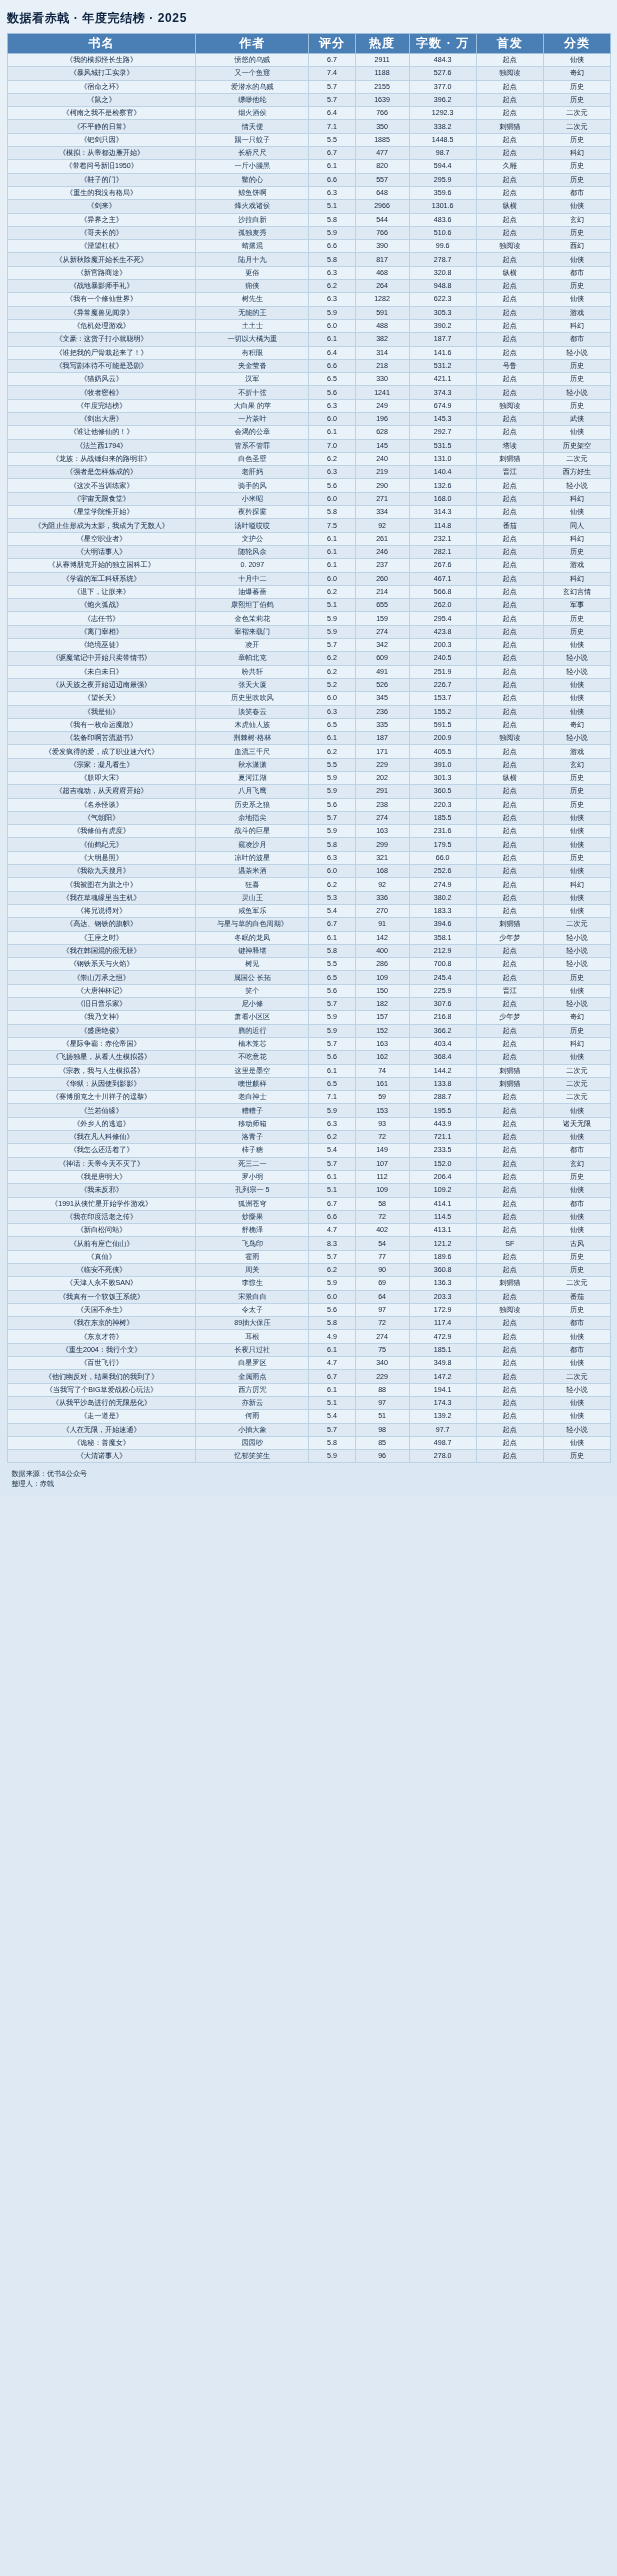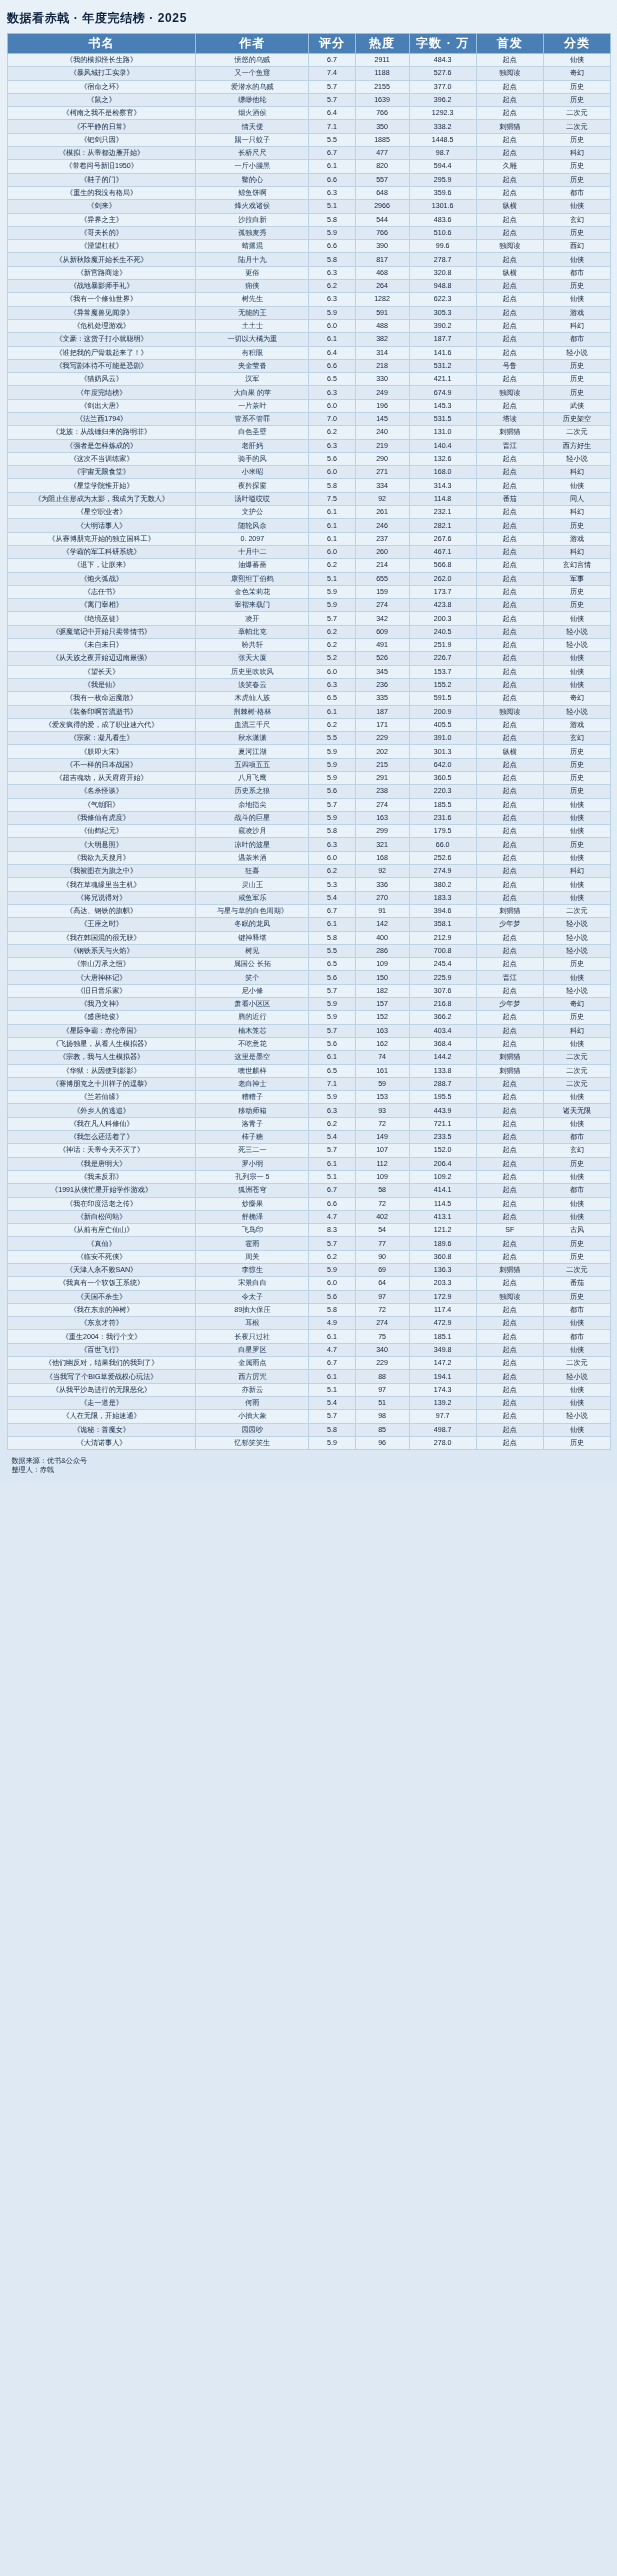--- a/index.html
+++ b/index.html
@@ -315,36 +315,54 @@
         <tr>
           <td class="name">《猫奶风云》</td>
           <td class="author">汉军</td>
           <td class="score">6.5</td>
           <td class="heat">330</td>
           <td class="words">421.1</td>
           <td class="site">起点</td>
           <td class="cat">历史</td>
         </tr>
         <tr>
+          <td class="name">《牧者密检》</td>
+          <td class="author">不折十弦</td>
+          <td class="score">5.6</td>
+          <td class="heat">1241</td>
+          <td class="words">374.3</td>
+          <td class="site">起点</td>
+          <td class="cat">轻小说</td>
+        </tr>
+        <tr>
           <td class="name">《年度完结榜》</td>
           <td class="author">大白果 的苹</td>
           <td class="score">6.3</td>
           <td class="heat">249</td>
           <td class="words">674.9</td>
           <td class="site">独阅读</td>
           <td class="cat">历史</td>
         </tr>
         <tr>
           <td class="name">《剑出大唐》</td>
           <td class="author">一片茶叶</td>
           <td class="score">6.0</td>
           <td class="heat">196</td>
           <td class="words">145.3</td>
           <td class="site">起点</td>
           <td class="cat">武侠</td>
+        </tr>
+        <tr>
+          <td class="name">《谁让他修仙的！》</td>
+          <td class="author">会渴的公章</td>
+          <td class="score">6.1</td>
+          <td class="heat">628</td>
+          <td class="words">292.7</td>
+          <td class="site">起点</td>
+          <td class="cat">仙侠</td>
         </tr>
         <tr>
           <td class="name">《法兰西1794》</td>
           <td class="author">管系不管罪</td>
           <td class="score">7.0</td>
           <td class="heat">145</td>
           <td class="words">531.5</td>
           <td class="site">塔读</td>
           <td class="cat">历史架空</td>
         </tr>
@@ -454,21 +472,21 @@
           <td class="heat">655</td>
           <td class="words">262.0</td>
           <td class="site">起点</td>
           <td class="cat">军事</td>
         </tr>
         <tr>
           <td class="name">《志任书》</td>
           <td class="author">金色茉莉花</td>
           <td class="score">5.9</td>
           <td class="heat">159</td>
-          <td class="words">173.7</td>
+          <td class="words">295.4</td>
           <td class="site">起点</td>
           <td class="cat">历史</td>
         </tr>
         <tr>
           <td class="name">《离门宰相》</td>
           <td class="author">宰褶来载门</td>
           <td class="score">5.9</td>
           <td class="heat">274</td>
           <td class="words">423.8</td>
           <td class="site">起点</td>
@@ -564,29 +582,20 @@
           <td class="site">起点</td>
           <td class="cat">玄幻</td>
         </tr>
         <tr>
           <td class="name">《朕即大宋》</td>
           <td class="author">夏河江湖</td>
           <td class="score">5.9</td>
           <td class="heat">202</td>
           <td class="words">301.3</td>
           <td class="site">纵横</td>
-          <td class="cat">历史</td>
-        </tr>
-        <tr>
-          <td class="name">《不一样的日本战国》</td>
-          <td class="author">五四项五五</td>
-          <td class="score">5.9</td>
-          <td class="heat">215</td>
-          <td class="words">642.0</td>
-          <td class="site">起点</td>
           <td class="cat">历史</td>
         </tr>
         <tr>
           <td class="name">《超吉魂动，从天府府开始》</td>
           <td class="author">八月飞鹰</td>
           <td class="score">5.9</td>
           <td class="heat">291</td>
           <td class="words">360.5</td>
           <td class="site">起点</td>
           <td class="cat">历史</td>

